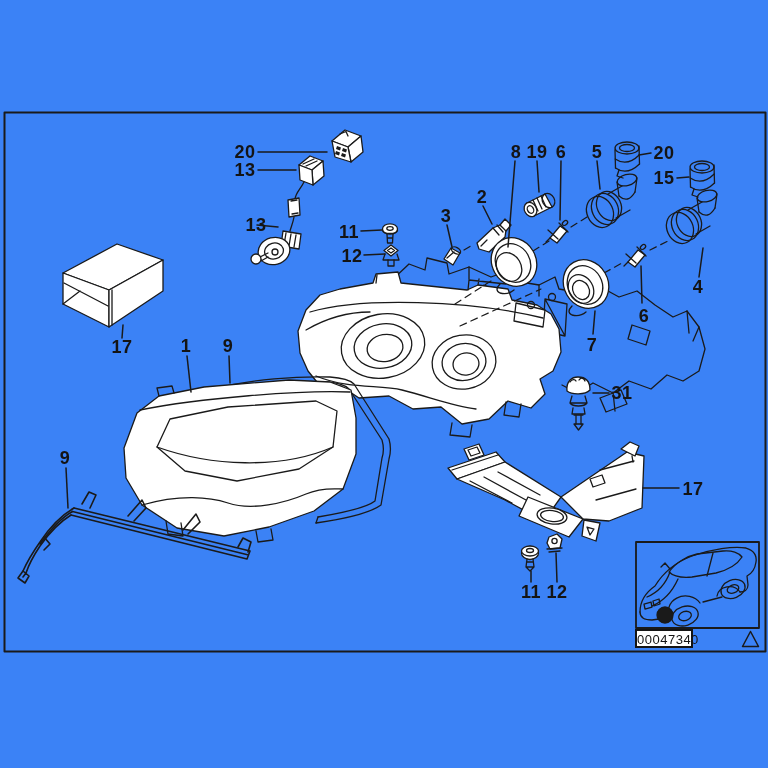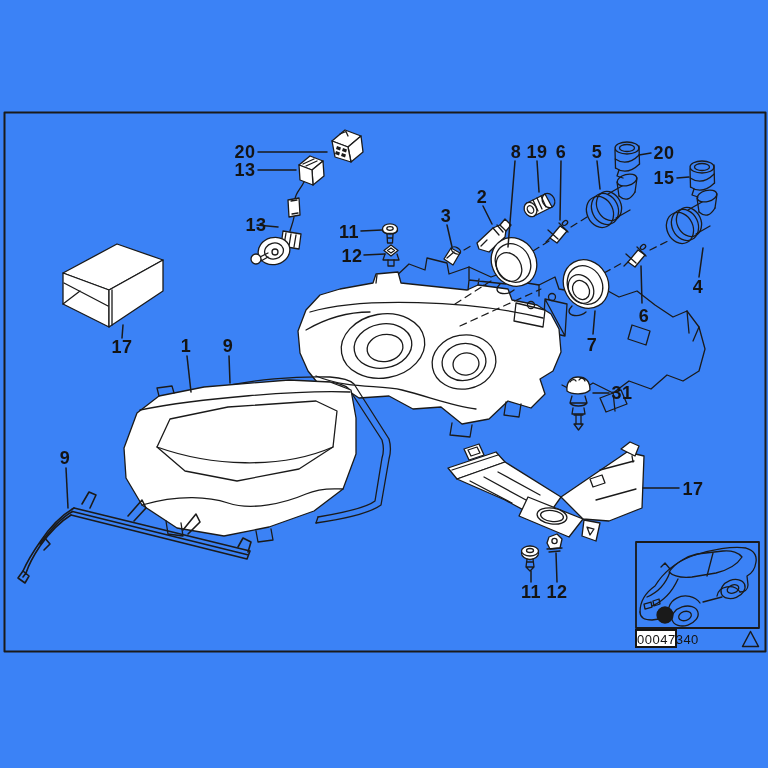--- a/index.html
+++ b/index.html
@@ -2,21 +2,21 @@
 <html><head>
 <meta charset="utf-8">
 <style>
   html,body{margin:0;padding:0;background:#fff;}
   #canvas{position:relative;width:768px;height:768px;background:#3b82f6;overflow:hidden;
           font-family:"Liberation Sans",sans-serif;}
   #art{position:absolute;left:0;top:0;}
   .callout{position:absolute;transform:translate(-50%,-50%);
            font:bold 18px "Liberation Sans",sans-serif;color:#141414;
            letter-spacing:0.5px;white-space:nowrap;}
-  .code-box{position:absolute;left:635px;top:629px;width:42px;height:19px;
+  .code-box{position:absolute;left:635px;top:629px;width:58px;height:19px;
             border:2px solid #141414;font:13px "Liberation Sans",sans-serif;
             color:#141414;text-align:center;line-height:18px;letter-spacing:0.5px;
             box-sizing:border-box;background:#fff;}
 </style>
 </head>
 <body>
 
 <div id="canvas">
 
 <svg id="art" width="768" height="768" viewBox="0 0 768 768" stroke="#1a1a1a" fill="none" stroke-width="1.3" stroke-linecap="round" stroke-linejoin="round">

